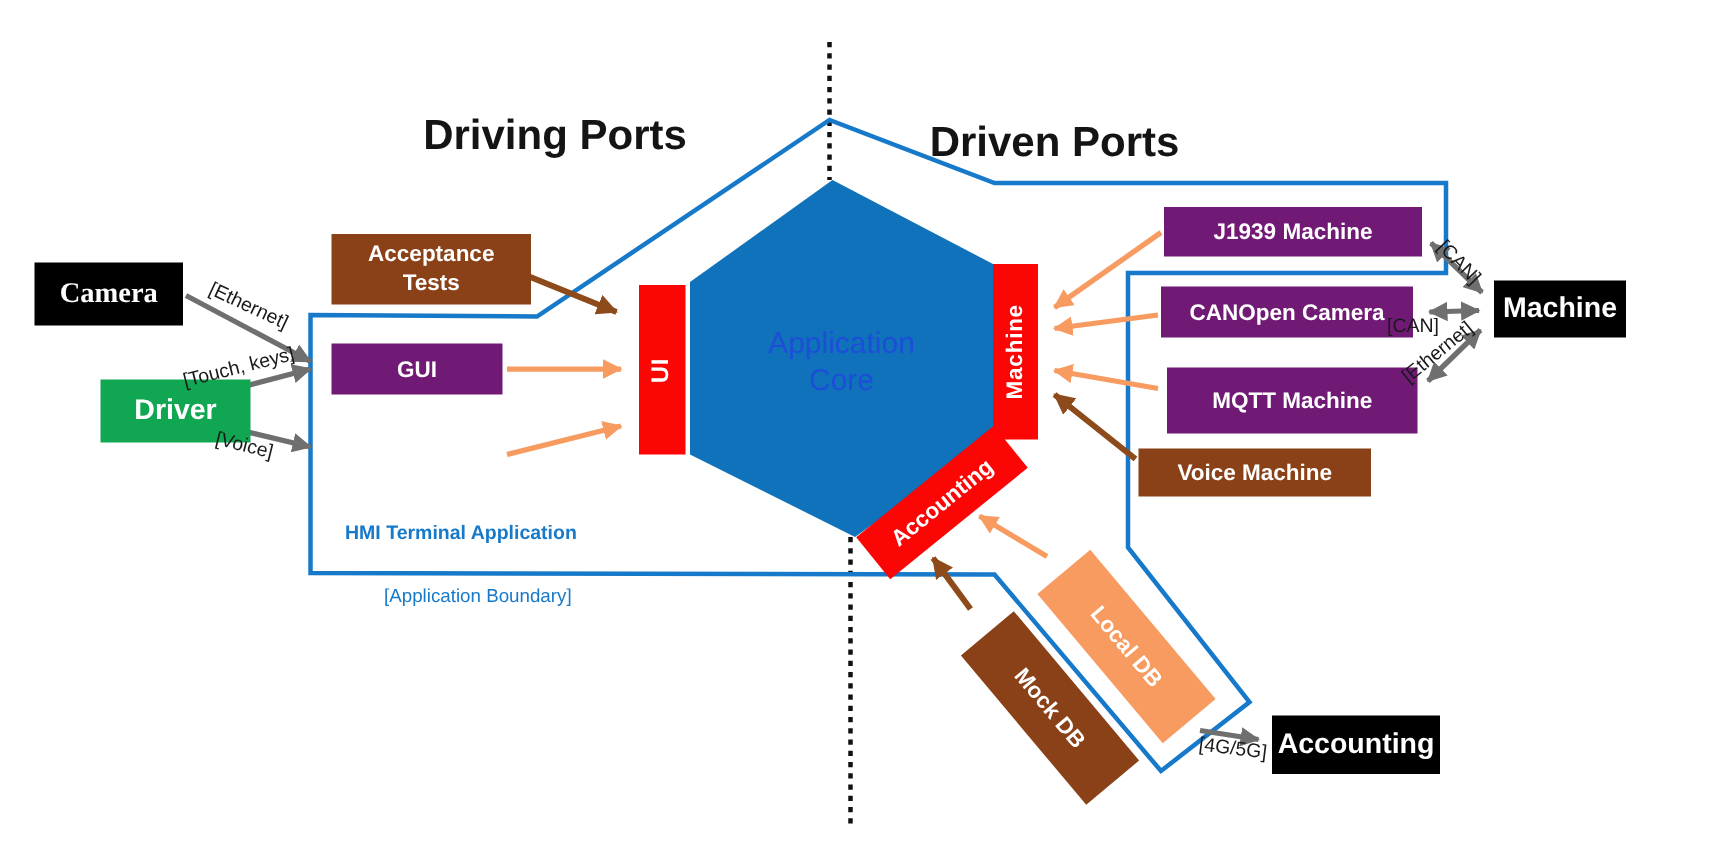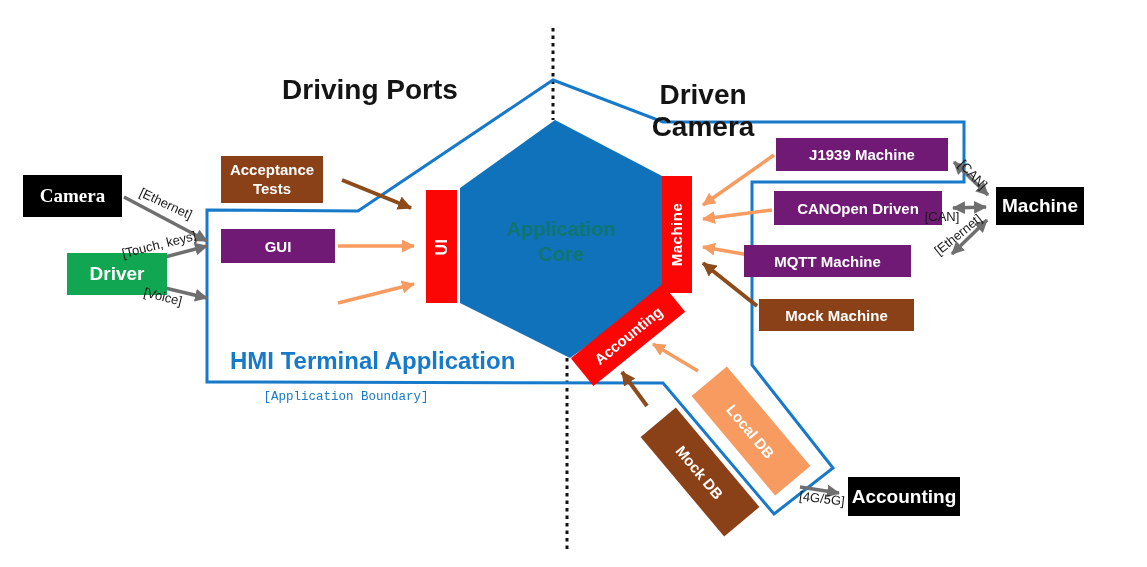--- a/index.html
+++ b/index.html
@@ -19,24 +19,24 @@
   .adapter.light{background:#F79B60;}
   .port{background:#FB0505;font-size:15px;}
   .vtext{transform:rotate(-90deg);white-space:nowrap;letter-spacing:.5px;}
   .label{
     position:absolute;z-index:3;text-align:center;color:#1a1a1a;font-size:13px;white-space:nowrap;
   }
   .section-label{
     position:absolute;z-index:3;text-align:center;color:#141414;font-size:28px;font-weight:600;
   }
   .core-label{
-    position:absolute;z-index:2;color:#0f766e;font-size:20px;font-weight:bold;text-align:center;line-height:25px;
+    position:absolute;z-index:2;color:#1d4ed8;font-size:20px;font-weight:normal;text-align:center;line-height:25px;
   }
-  .hmi-title{position:absolute;z-index:3;color:#1779C9;font-size:24px;font-weight:bold;white-space:nowrap;}
-  .boundary-caption{position:absolute;z-index:3;color:#1779C9;font-size:12.5px;text-align:center;font-family:Liberation Mono, monospace;}
+  .hmi-title{position:absolute;z-index:3;color:#1779C9;font-size:13px;font-weight:bold;white-space:nowrap;}
+  .boundary-caption{position:absolute;z-index:3;color:#1779C9;font-size:12.5px;text-align:left;}
 </style>
 </head>
 <body>
 
 <div id="canvas">
 
   <svg id="wires" width="1147" height="567" viewBox="0 0 1147 567">
     <defs>
       <marker id="ah-grey" markerUnits="userSpaceOnUse" markerWidth="14" markerHeight="13" refX="12" refY="6.5" orient="auto-start-reverse">
         <path d="M0,0 L13,6.5 L0,13 z" fill="#6F6F6F"></path>
@@ -76,44 +76,44 @@
     </g>
 
     <g stroke="#8D4A1A" stroke-width="4" fill="none">
       <line x1="342" y1="180" x2="411" y2="208" marker-end="url(#ah-brown)"></line>
       <line x1="757" y1="306" x2="703" y2="263" marker-end="url(#ah-brown)"></line>
       <line x1="647" y1="406" x2="622" y2="372" marker-end="url(#ah-brown)"></line>
     </g>
   </svg>
 
   <div class="section-label" style="left:280px;top:74px;width:180px;">Driving Ports</div>
-  <div class="section-label" style="left:613px;top:79px;width:180px;">Driven Camera</div>
+  <div class="section-label" style="left:613px;top:79px;width:180px;">Driven Ports</div>
 
   <div class="core-label" style="left:491px;top:217px;width:140px;">Application Core</div>
 
   <div class="box port" style="left:426px;top:190px;width:31px;height:113px;font-size:16px;">
     <span class="vtext">UI</span>
   </div>
   <div class="box port" style="left:662px;top:176px;width:30px;height:117px;">
     <span class="vtext">Machine</span>
   </div>
   <div class="box port" style="left:569px;top:317px;width:118px;height:36px;transform:rotate(-39deg);">
       <span>Accounting</span>
     </div>
 
   <div class="box actor" style="left:23px;top:175px;width:99px;height:42px;font-family:Liberation Serif, serif;">Camera</div>
   <div class="box actor green" style="left:23px;top:253px;width:100px;height:42px;">Driver</div>
 
-  <div class="box adapter brown" style="left:221px;top:156px;width:102px;height:47px;padding:16px 14px;line-height:1.25;">Acceptance Tests</div>
+  <div class="box adapter brown" style="left:221px;top:156px;width:133px;height:47px;padding:16px 14px;line-height:1.25;">Acceptance Tests</div>
   <div class="box adapter" style="left:221px;top:229px;width:114px;height:34px;text-align:center;">GUI</div>
 
   <div class="box adapter" style="left:776px;top:138px;width:172px;height:33px;">J1939 Machine</div>
-  <div class="box adapter" style="left:774px;top:191px;width:168px;height:34px;">CANOpen Driven</div>
-  <div class="box adapter" style="left:744px;top:245px;width:167px;height:32px;">MQTT Machine</div>
-  <div class="box adapter brown" style="left:759px;top:299px;width:155px;height:32px;">Mock Machine</div>
+  <div class="box adapter" style="left:774px;top:191px;width:168px;height:34px;">CANOpen Camera</div>
+  <div class="box adapter" style="left:778px;top:245px;width:167px;height:44px;">MQTT Machine</div>
+  <div class="box adapter brown" style="left:759px;top:299px;width:155px;height:32px;">Voice Machine</div>
 
   <div class="box adapter light" style="left:686px;top:408px;width:130px;height:46px;transform:rotate(50deg);">Local DB</div>
   <div class="box adapter brown" style="left:635px;top:449px;width:130px;height:46px;transform:rotate(50deg);">Mock DB</div>
 
   <div class="box actor" style="left:996px;top:187px;width:88px;height:38px;">Machine</div>
   <div class="box actor" style="left:848px;top:477px;width:112px;height:39px;">Accounting</div>
 
   <div class="label" style="left:121px;top:196px;width:90px;transform:rotate(25deg);">[Ethernet]</div>
   <div class="label" style="left:104px;top:237px;width:110px;transform:rotate(-14deg);">[Touch, keys]</div>
   <div class="label" style="left:123px;top:289px;width:80px;transform:rotate(14deg);">[Voice]</div>

